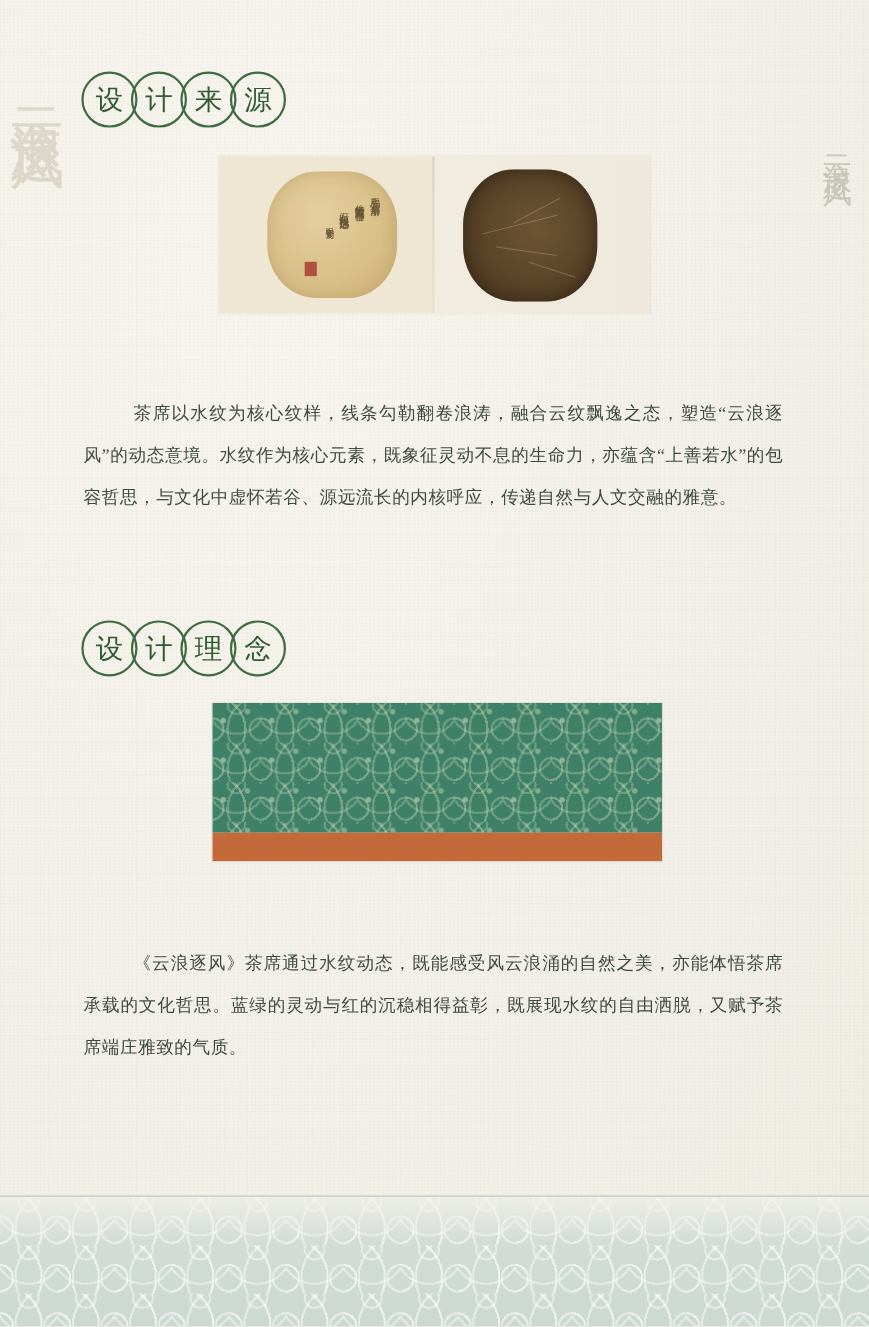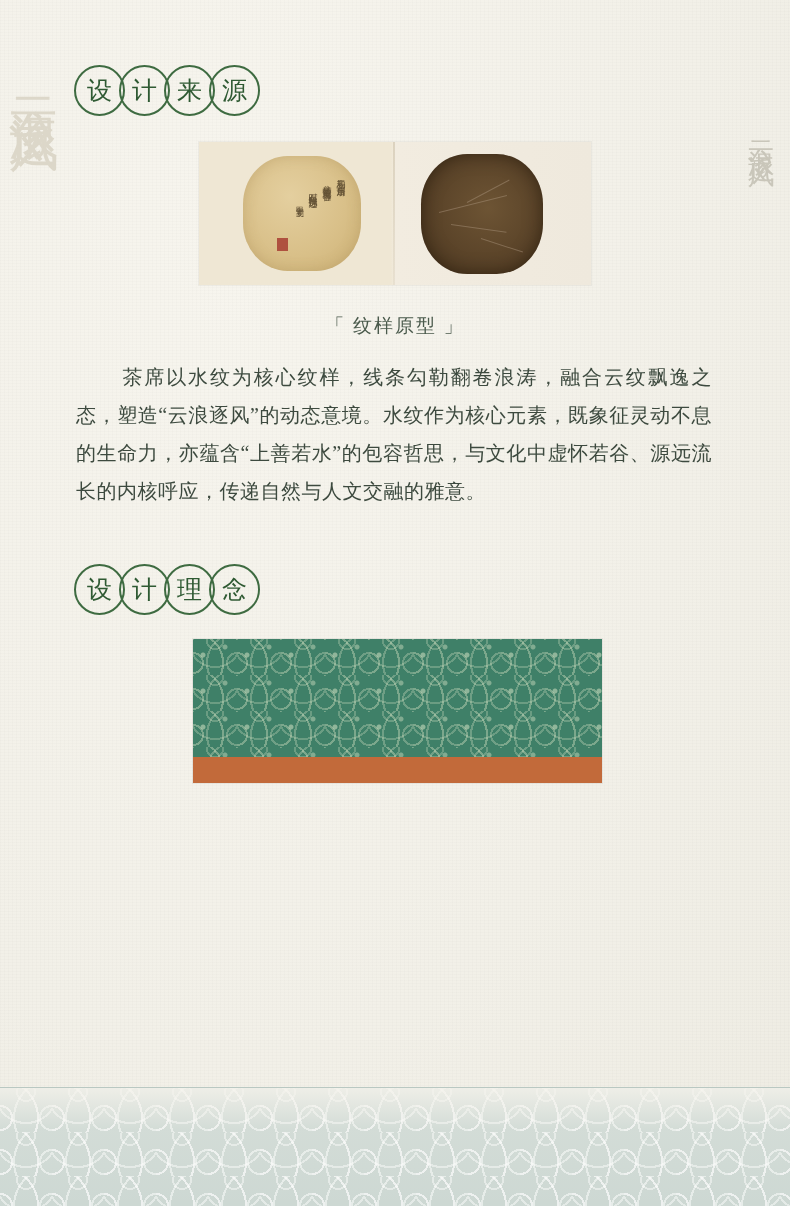--- a/index.html
+++ b/index.html
@@ -182,21 +182,21 @@
   .pattern .band {
     position: absolute;
     left: 0; right: 0; bottom: 0;
     height: 26px;
     background: #c26a3a;
   }
 
   
   .para {
     position: absolute;
-    font-size: 20px;
+    font-size: 16px;
     line-height: 38px;
     color: #3d4a3f;
     text-align: justify;
     text-justify: inter-ideograph;
     letter-spacing: 0.5px;
   }
   .para .indent { display: inline-block; width: 45px; }
 
   
   .bottom-border {
@@ -242,33 +242,33 @@
       <div class="callig c4">甲午初夏</div>
       <div class="seal"></div>
     </div>
     <div class="fan-right">
       <div class="branch" style="left:18px; top:58px; width:70px; transform:rotate(-14deg);"></div>
       <div class="branch" style="left:30px; top:70px; width:56px; transform:rotate(8deg);"></div>
       <div class="branch" style="left:46px; top:48px; width:48px; transform:rotate(-28deg);"></div>
       <div class="branch" style="left:60px; top:84px; width:44px; transform:rotate(18deg);"></div>
     </div>
   </div>
-  <div class="fig-caption" style="left:199px; top:313px; width:392px;">「 纹样原型 」</div>
 
   <div class="para" style="left:76px; top:358px; width:636px;"><span class="indent"></span><span>茶席以水纹为核心纹样，线条勾勒翻卷浪涛，融合云纹飘逸之态，塑造“云浪逐风”的动态意境。水纹作为核心元素，既象征灵动不息的生命力，亦蕴含“上善若水”的包容哲思，与文化中虚怀若谷、源远流长的内核呼应，传递自然与人文交融的雅意。</span></div>
 
   <div class="section-head" style="top:564px;">
     <div class="seal-char">设</div>
     <div class="seal-char">计</div>
     <div class="seal-char">理</div>
     <div class="seal-char">念</div>
   </div>
 
   <div class="pattern">
     <div class="waves"></div>
     <div class="band"></div>
   </div>
 
+  <div class="para" style="left:76px; top:858px; width:636px;"><span class="indent"></span><span>《云浪逐风》茶席通过水纹动态，既能感受风云浪涌的自然之美，亦能体悟茶席承载的文化哲思。蓝绿的灵动与红的沉稳相得益彰，既展现水纹的自由洒脱，又赋予茶席端庄雅致的气质。</span></div>
 
   <div class="bottom-border">
     <div class="fade"></div>
   </div>
 </div>
 
 </body></html>

